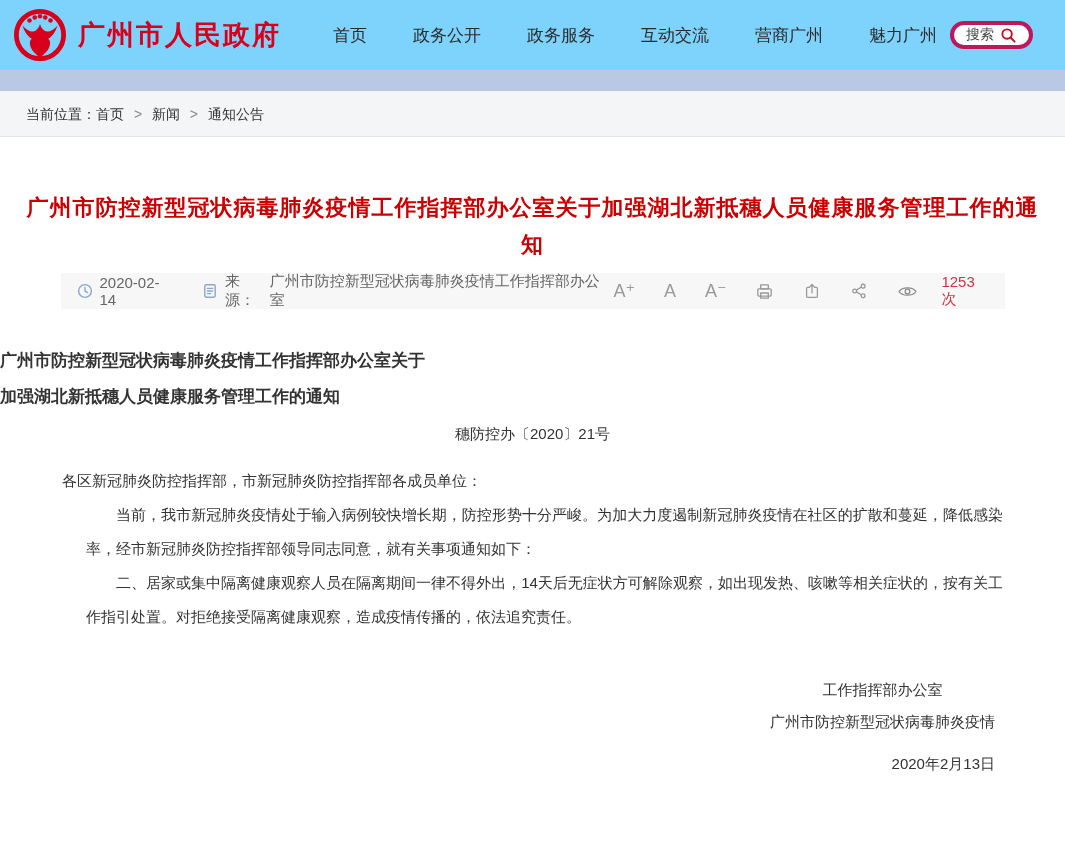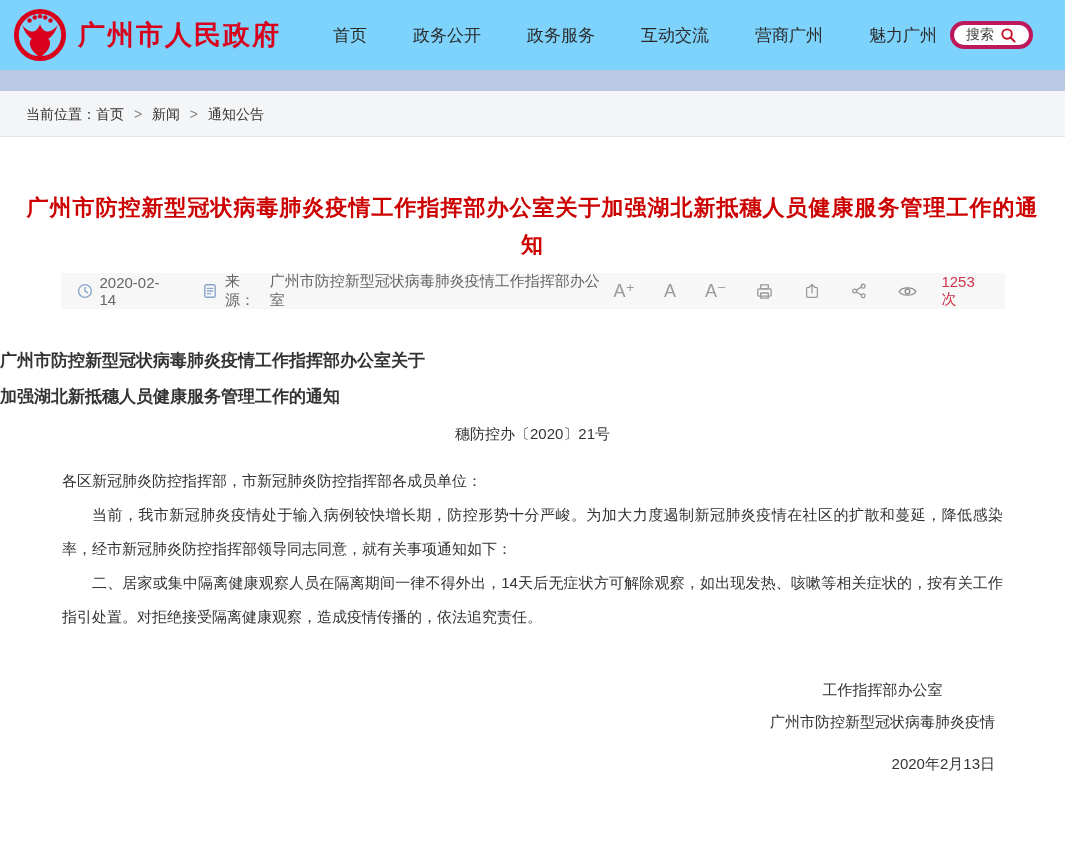--- a/index.html
+++ b/index.html
@@ -73,21 +73,21 @@
     margin-top: 34px; text-align: left; font-weight: 700; font-size: 17px;
     line-height: 36px; color: #333;
   }
   .doc-number { margin-top: 10px; text-align: center; font-size: 15px; color: #333; }
 
   .article-body {
     width: 941px; margin: 20px auto 0; font-size: 15px; line-height: 34px;
     color: #333; text-align: justify;
   }
   .article-body .para { margin: 0; }
-  .article-body .para.indent { text-indent: 2em; }
+  .article-body .para.indent { text-indent: 2em; margin-left: 24px; }
 
   .signature {
     width: max-content; margin: 40px 70px 0 auto;
     display: flex; flex-direction: column; align-items: center;
     font-size: 15px; line-height: 32px; color: #333;
   }
   .signature .sig-date { align-self: flex-end; margin-top: 10px; }
 
   svg { display: block; }
 </style>

